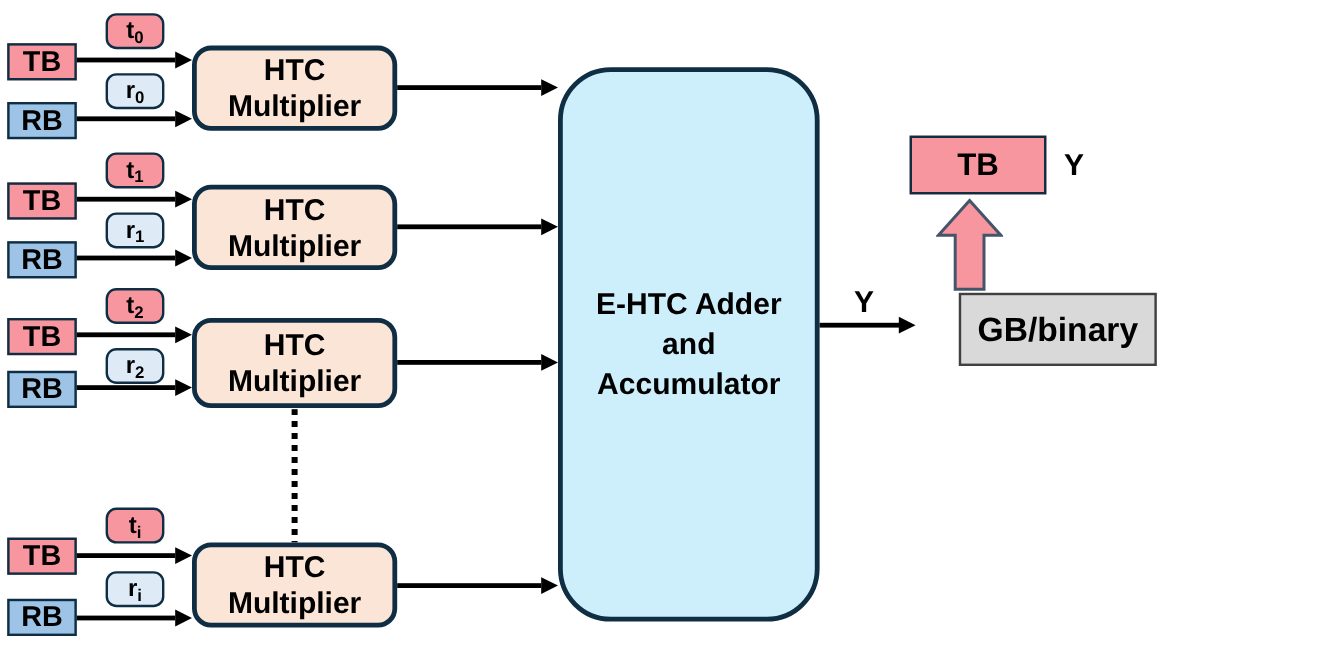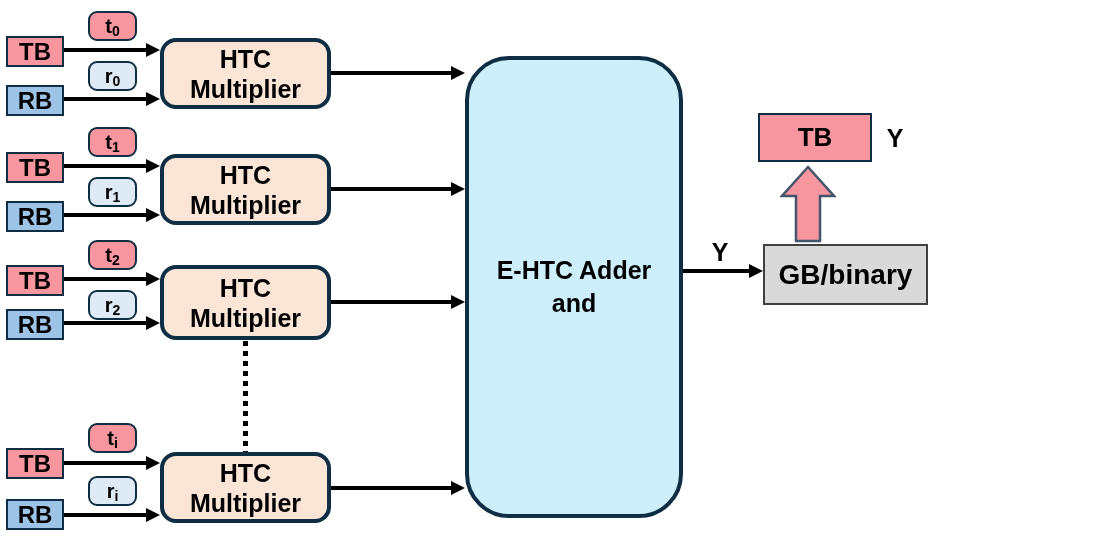--- a/index.html
+++ b/index.html
@@ -24,21 +24,21 @@
   .mult{
     background:#FBE5D6;border:4px solid #0F2E44;border-radius:16px;
     font-size:25px;line-height:30px;text-align:center;flex-direction:column;
   }
   
   .adder{
     background:#CDEEFB;border:4px solid #0F2E44;border-radius:44px;
     font-size:25px;line-height:33px;text-align:center;flex-direction:column;
   }
   
-  .gb-box{background:#D9D9D9;border:2.5px solid #404040;font-size:28px;}
+  .gb-box{background:#D9D9D9;border:2.5px solid #404040;font-size:28px;margin-left:36px;}
   
   .out-tb{background:#F7969E;border:2.5px solid #0F2E44;font-size:26px;}
   
   .hline{position:absolute;height:4px;background:#000;}
   .ahead{
     position:absolute;width:0;height:0;
     border-top:7px solid transparent;border-bottom:7px solid transparent;
     border-left:14px solid #000;
   }
   .dotline{
@@ -160,20 +160,21 @@
       <span>HTC</span>
       <span>Multiplier</span>
     </div>
     <div class="hline" style="left:331px;top:63px;width:120px"></div>
     <div class="ahead" style="left:451px;top:58px"></div>
   </div>
 
   <div class="box adder" style="left:465px;top:56px;width:218px;height:462px">
     <span>E-HTC Adder</span>
     <span>and</span>
+    <span>Accumulator</span>
   </div>
 
   <div class="ylabel" style="left:703px;top:238px;width:34px">Y</div>
   <div class="hline" style="left:683px;top:269px;width:67px"></div>
   <div class="ahead" style="left:749px;top:264px"></div>
 
   <div class="box gb-box" style="left:763px;top:244px;width:165px;height:61px">
     <span>GB/binary</span>
   </div>
 

